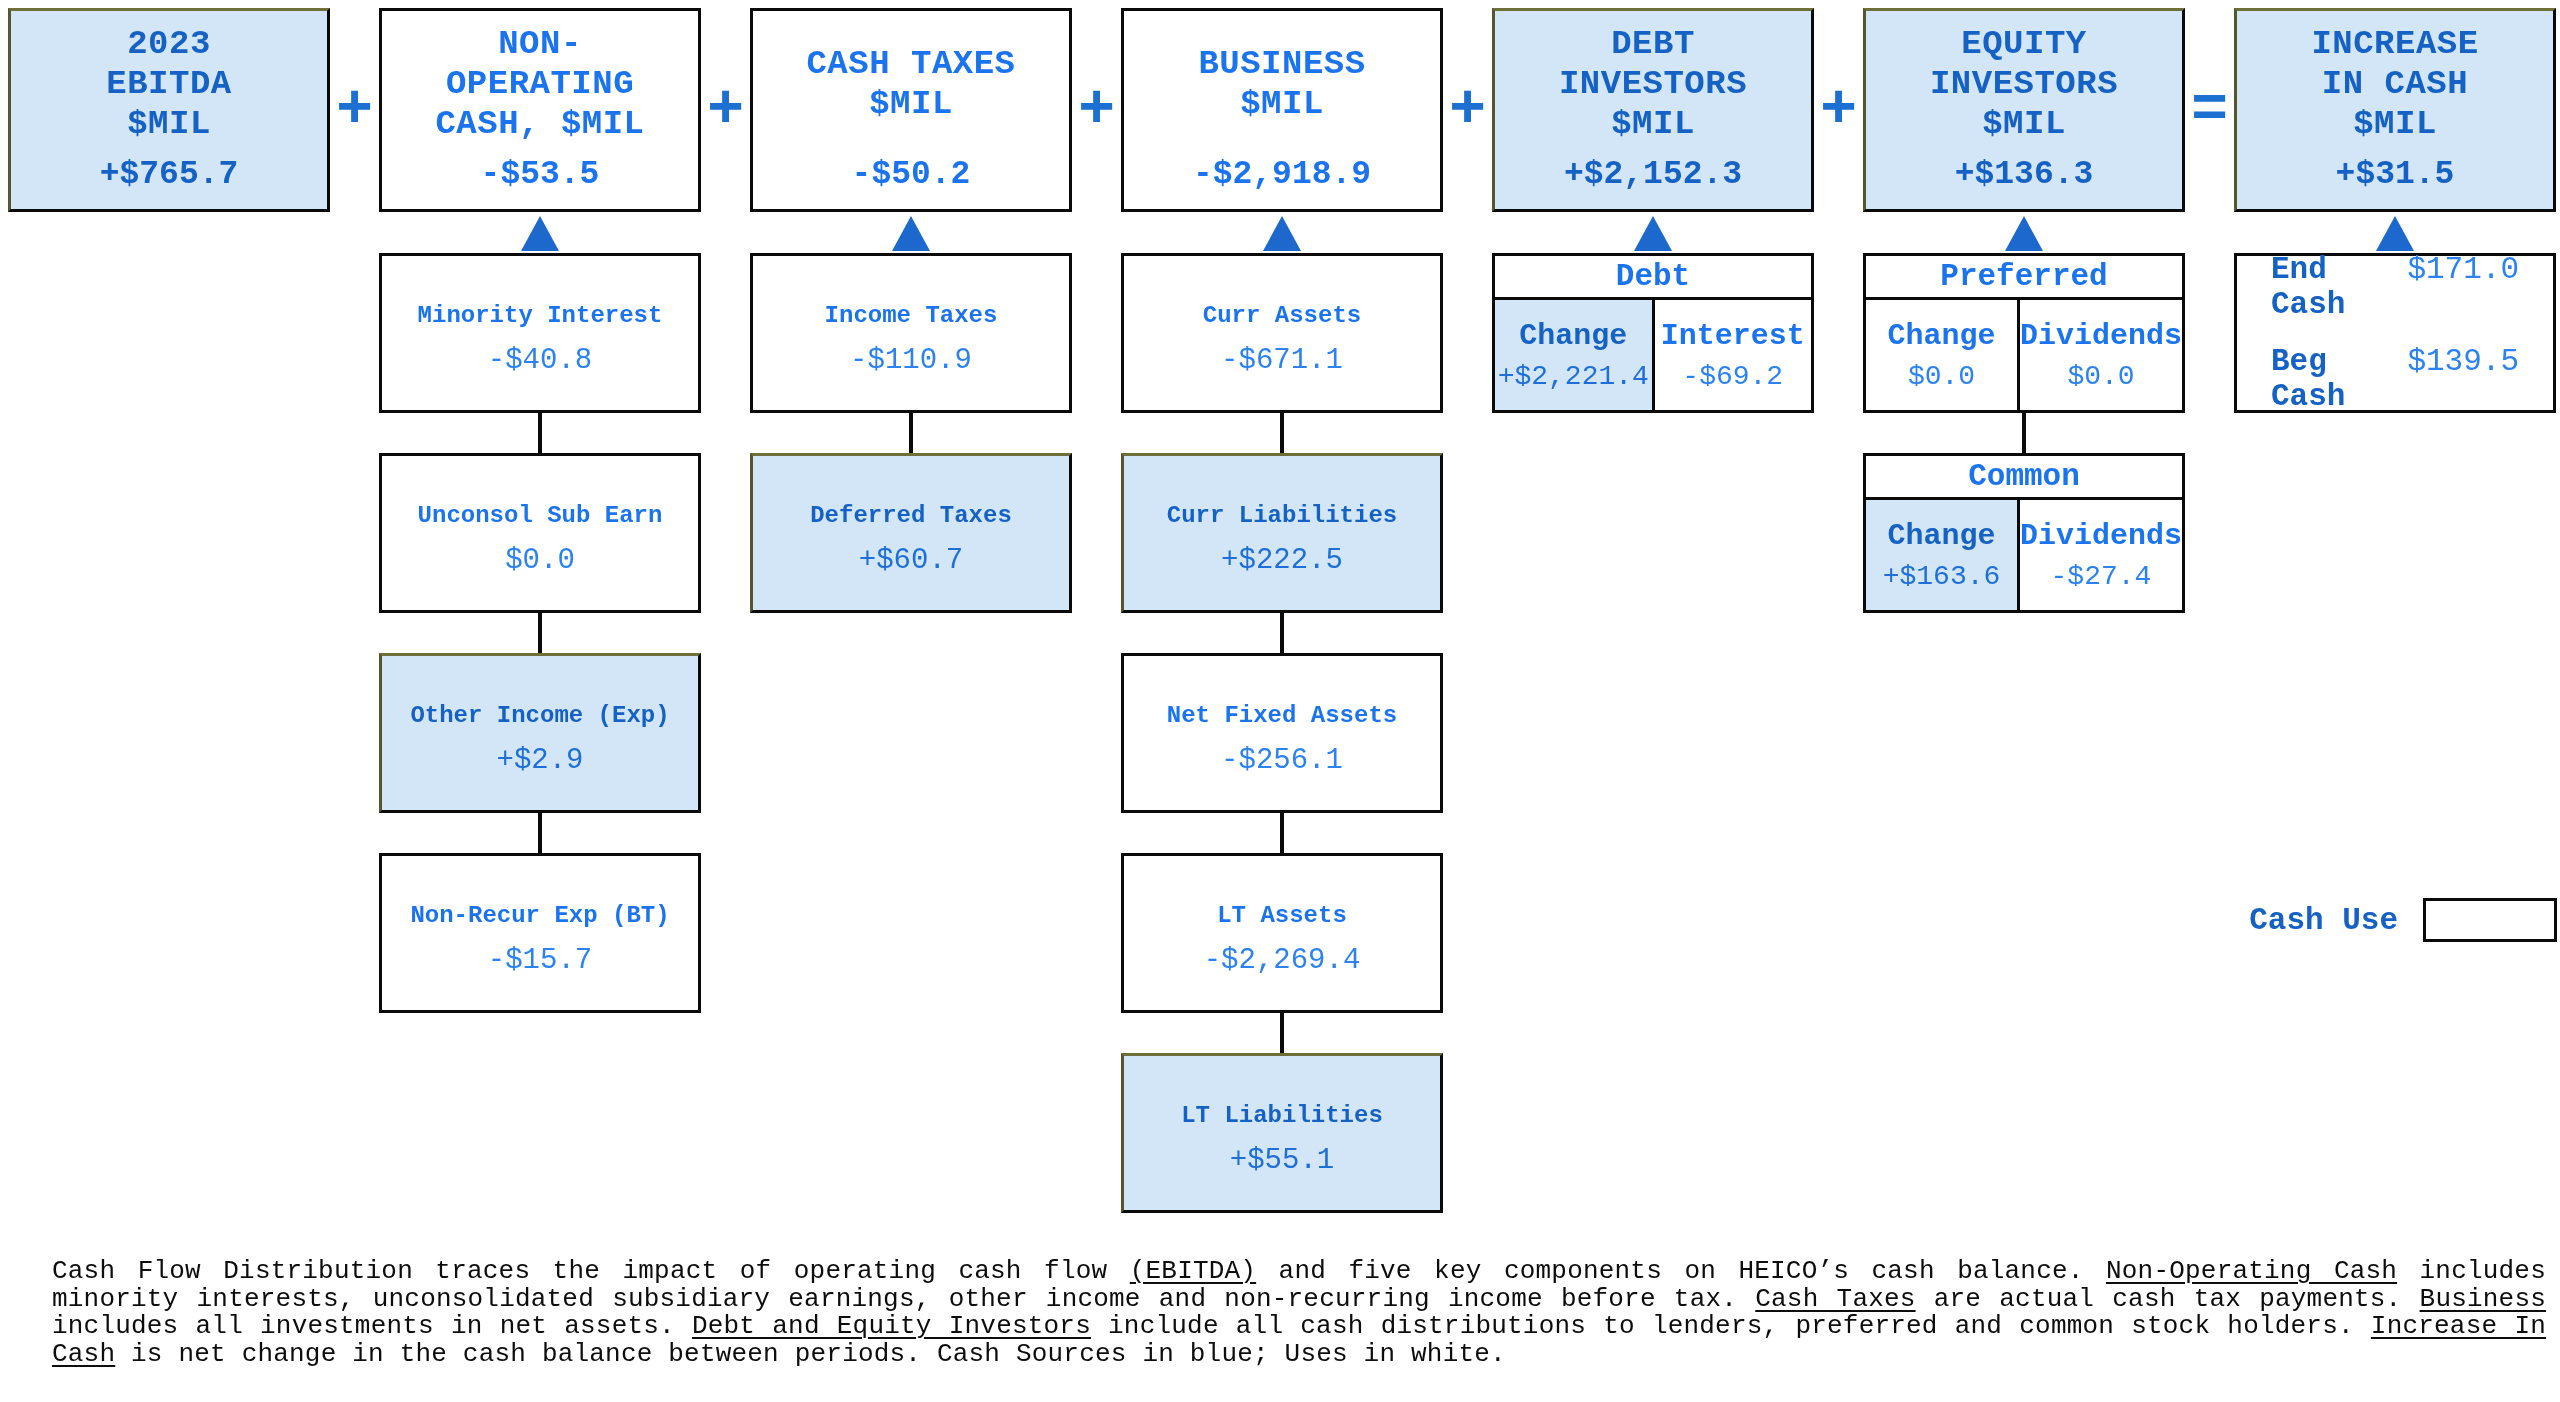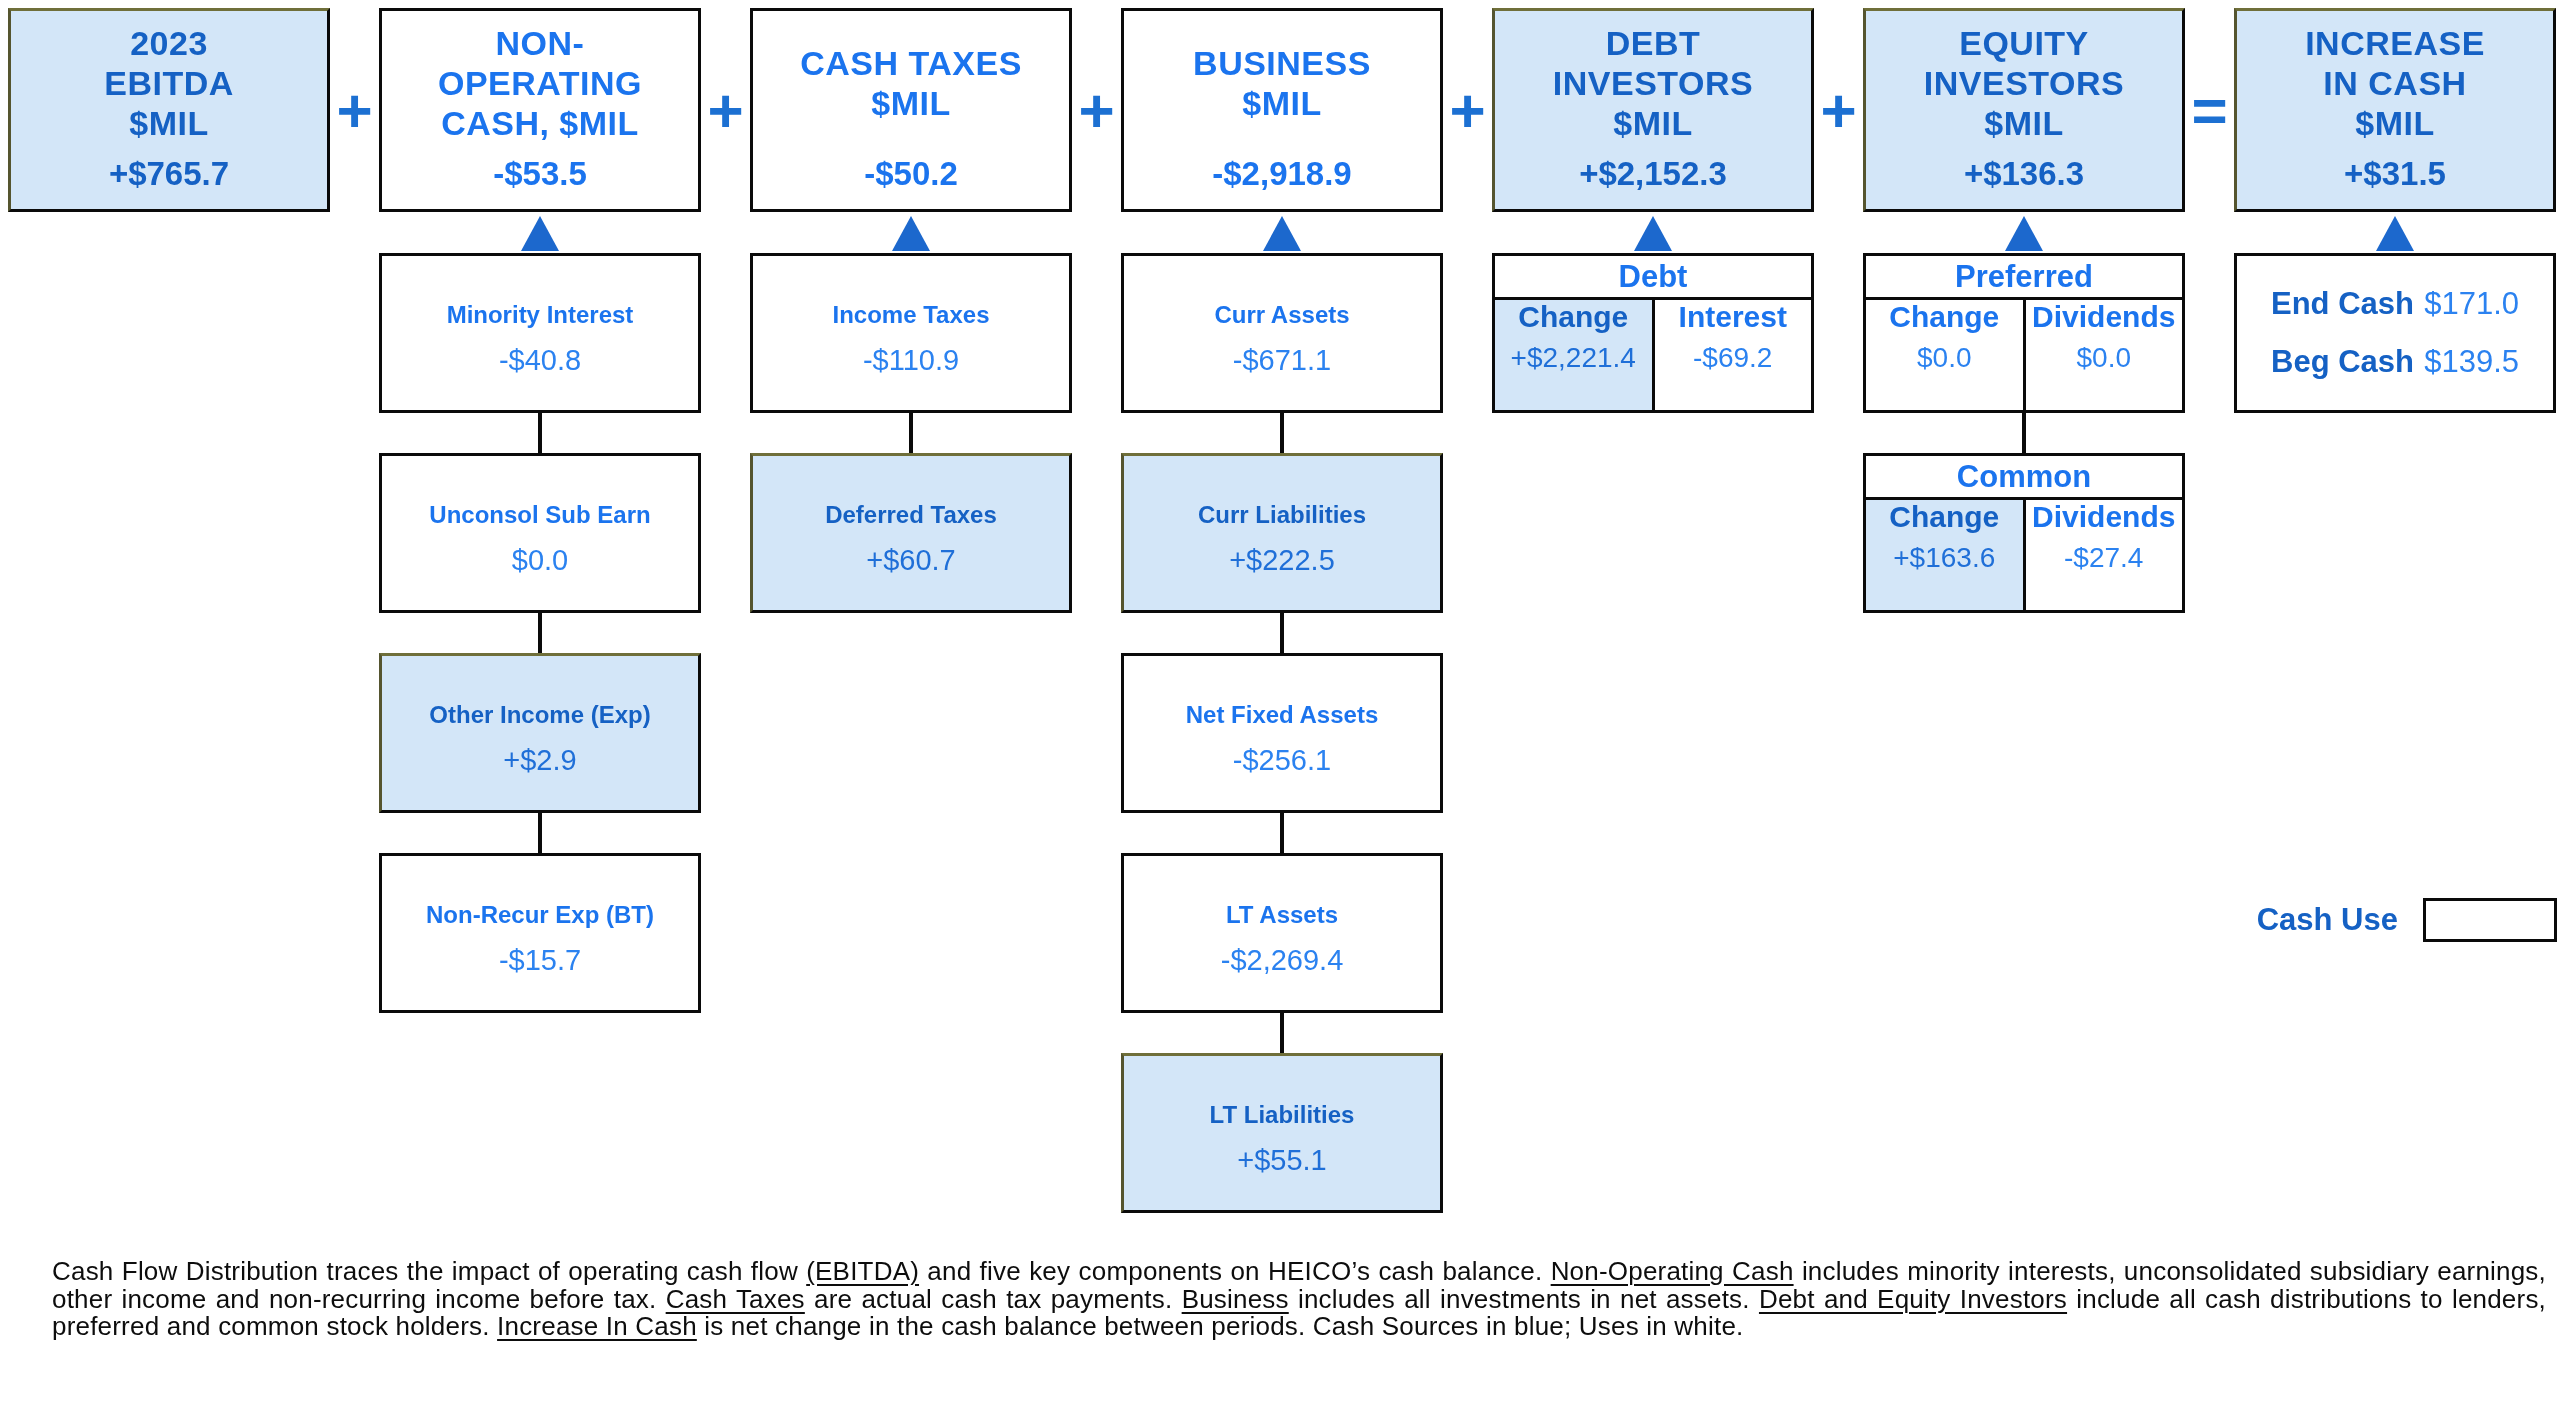--- a/index.html
+++ b/index.html
@@ -9,21 +9,21 @@
     --dark:#1561c4;
     --vwhite:#2b82f0;
     --vblue:#1f6fd8;
     --op:#1c70d2;
     --arrow:#1c68cd;
     --bdark:#0a0a0a;
     --bolive:#6f6f3a;
   }
   html,body{margin:0;padding:0;background:#fff;}
   .canvas{position:relative;width:2560px;height:1402px;background:#fff;
-          font-family:Liberation Sans, sans-serif;overflow:hidden;}
+          font-family:Liberation Mono, monospace;overflow:hidden;}
   .flow-row{position:absolute;left:8px;top:8px;width:2548px;display:flex;align-items:flex-start;}
   .col{flex:0 0 322px;width:322px;display:flex;flex-direction:column;align-items:center;}
   .op{flex:1 1 auto;height:204px;display:flex;align-items:center;justify-content:center;
       font-size:62px;font-weight:bold;color:var(--op);}
   .box{box-sizing:border-box;width:100%;background:#fff;border:3px solid var(--bdark);
        display:flex;flex-direction:column;align-items:center;}
   .box.source{background:var(--fill);
        border-color:var(--bolive) var(--bdark) var(--bdark) #55552f;}
   .header-box{height:204px;}
   .header-title{flex:1;display:flex;flex-direction:column;justify-content:center;
@@ -37,21 +37,21 @@
        border-bottom:35px solid var(--arrow);margin:4px 0 2px;}
   .connector{width:4px;height:40px;background:var(--bdark);}
   .sub-box{height:160px;justify-content:center;gap:15px;}
   .sub-label{font-size:24px;font-weight:bold;margin-top:12px;}
   .sub-value{font-size:29px;}
   .table{box-sizing:border-box;width:100%;height:160px;border:3px solid var(--bdark);
        background:#fff;display:flex;flex-direction:column;}
   .table-header{height:44px;flex:0 0 44px;display:flex;align-items:center;justify-content:center;
        font-size:31px;font-weight:bold;color:var(--bright);border-bottom:3px solid var(--bdark);box-sizing:border-box;}
   .table-cells{flex:1;display:flex;}
-  .tcell{flex:1;display:flex;flex-direction:column;align-items:center;justify-content:flex-start;gap:8px;}
+  .tcell{flex:1;display:flex;flex-direction:column;align-items:center;justify-content:center;gap:8px;}
   .tcell + .tcell{border-left:3px solid var(--bdark);}
   .tcell.source{background:var(--fill);}
   .tcell-label{font-size:30px;font-weight:bold;}
   .tcell-value{font-size:28px;}
   .cash-box{height:160px;justify-content:center;gap:22px;}
   .cash-row{width:100%;box-sizing:border-box;display:flex;justify-content:space-between;padding:0 34px;}
   .cash-label{font-size:31px;font-weight:bold;color:var(--dark);}
   .cash-value{font-size:31px;color:var(--vwhite);}
   .legend{position:absolute;top:898px;right:3px;display:flex;flex-direction:column;gap:18px;align-items:flex-end;}
   .legend-row{display:flex;align-items:center;gap:25px;}

